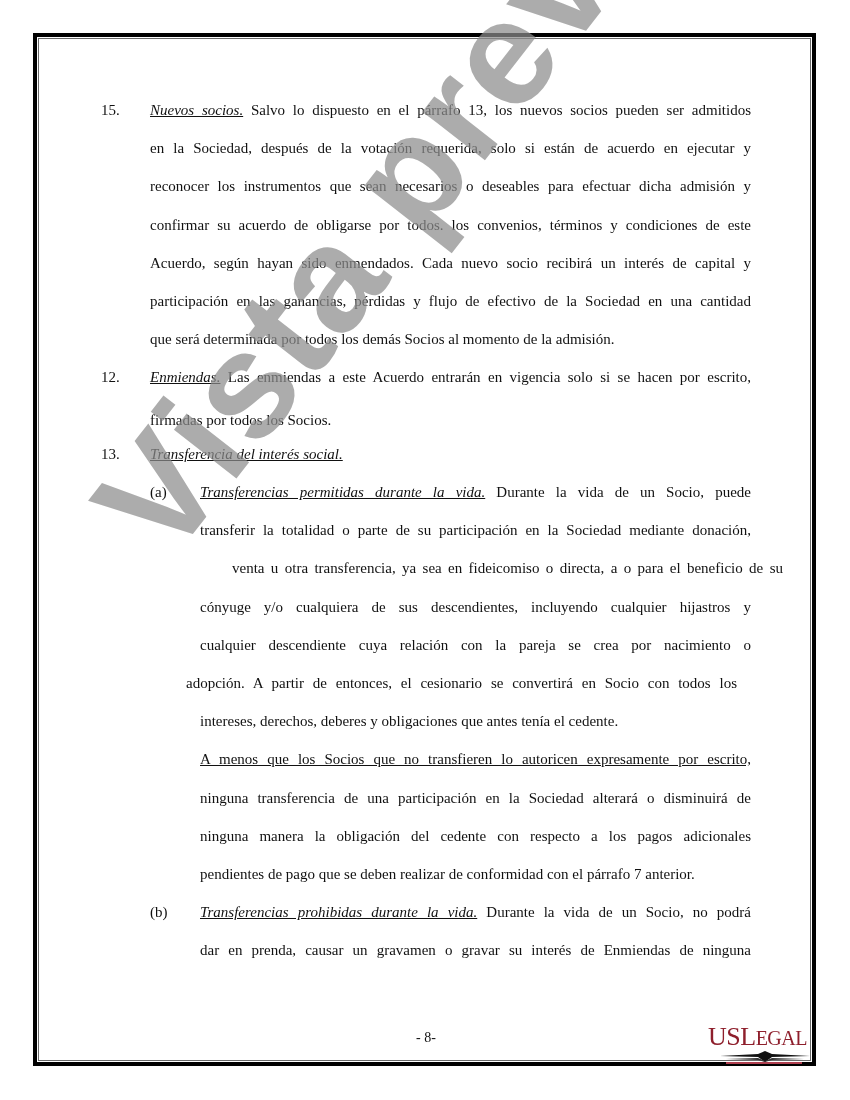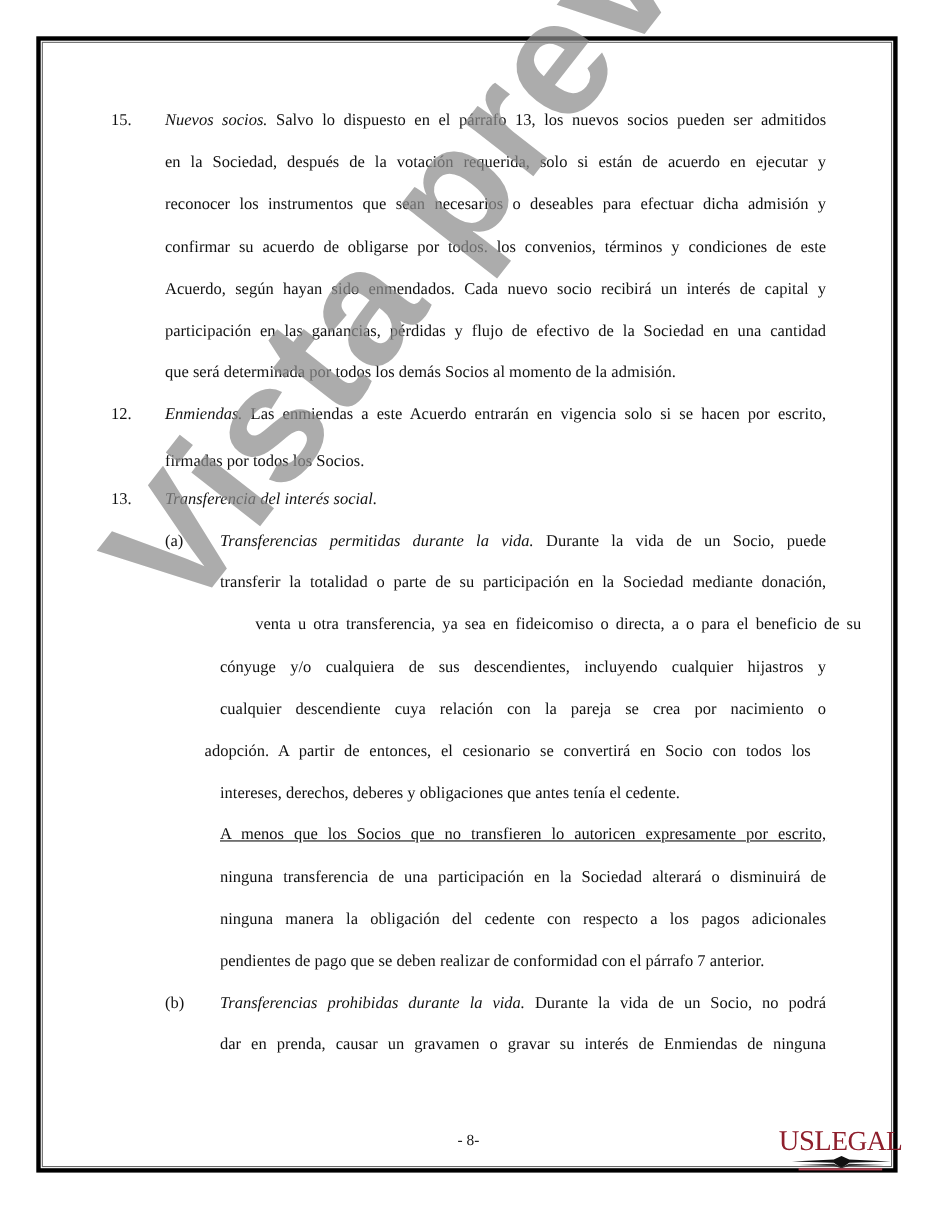--- a/index.html
+++ b/index.html
@@ -21,40 +21,40 @@
       position: absolute; left: 0; top: 0; width: 850px;
       font-size: 15px; line-height: 38.2px;
     }
     .line {
       position: absolute; white-space: nowrap;
     }
     .just {
       text-align: justify; text-align-last: justify; white-space: normal;
     }
     .num { position: absolute; }
-    em, .it { font-style: italic; }
+    em, .it { font-style: italic; text-decoration: underline; }
     .watermark {
       position: absolute; left: 60px; top: 480px;
       font-family: "Liberation Sans", "DejaVu Sans", sans-serif;
       font-weight: bold; font-size: 150px; color: rgba(140,140,140,0.72);
       transform: rotate(-52deg); transform-origin: left top;
       white-space: nowrap; letter-spacing: 2px;
       pointer-events: none;
     }
     .page-number {
       position: absolute; left: 416px; top: 1030px; font-size: 14px;
     }
     .logo {
       position: absolute; left: 708px; top: 1024px; width: 115px; height: 42px;
     }
     .logo-text {
       position: absolute; left: 0; top: 0; font-size: 26px; letter-spacing: -0.5px;
       color: #8e1f2c; font-family: "Liberation Serif", serif; line-height: 26px;
     }
-    .logo-text .small { font-size: 25px; }
+    .logo-text .small { font-size: 20px; }
     .logo-eagle { position: absolute; left: 10px; top: 27px; }
     .logo-tag {
       position: absolute; left: 18px; top: 38px; width: 76px; height: 2px; background: #b04050;
     }
   </style>
 </head>
 <body>
 
 <div class="frame-outer"></div>
 <div class="frame-inner"></div>

